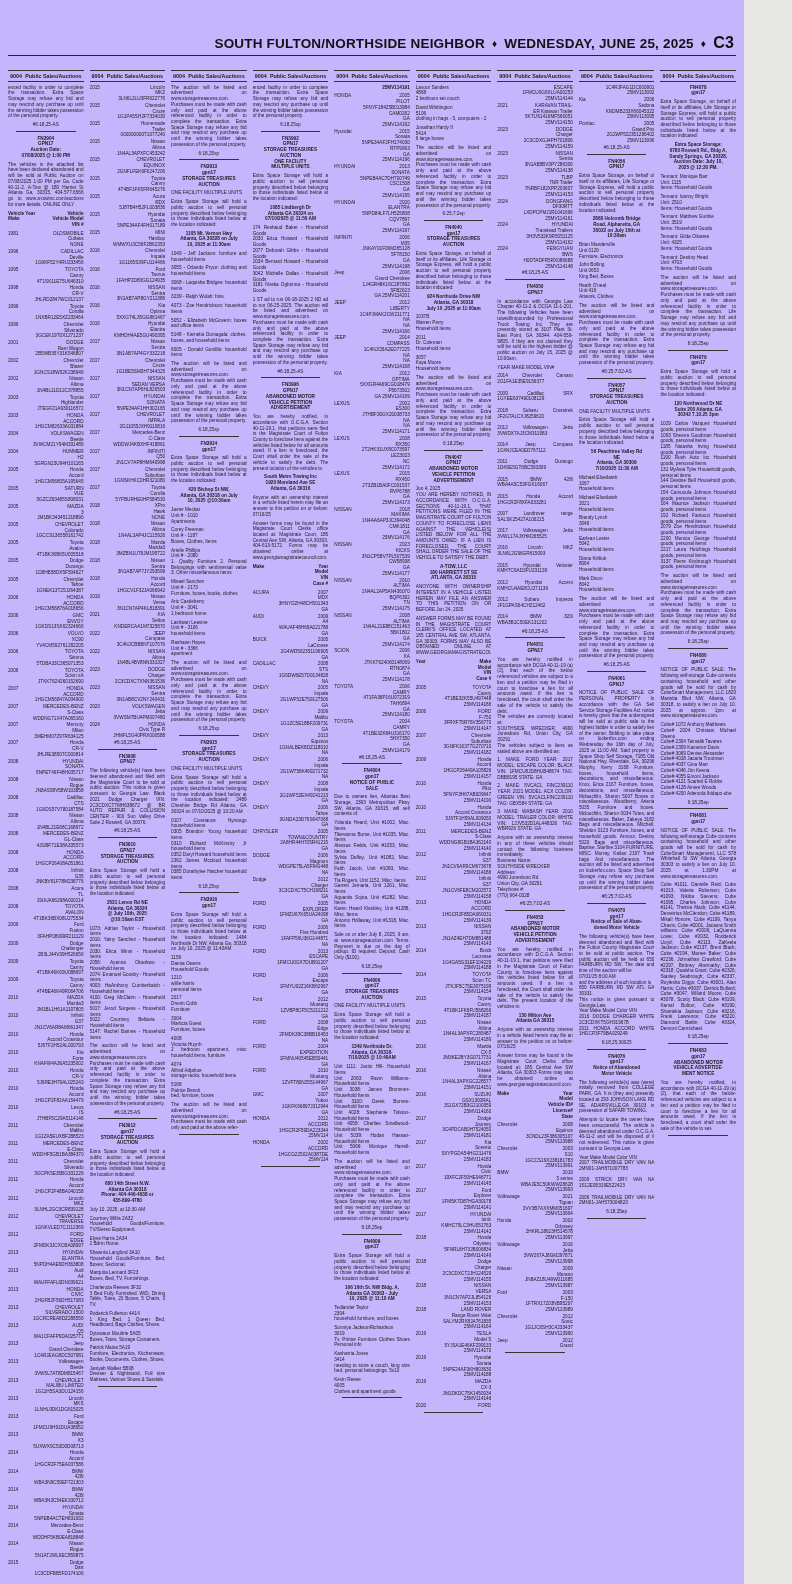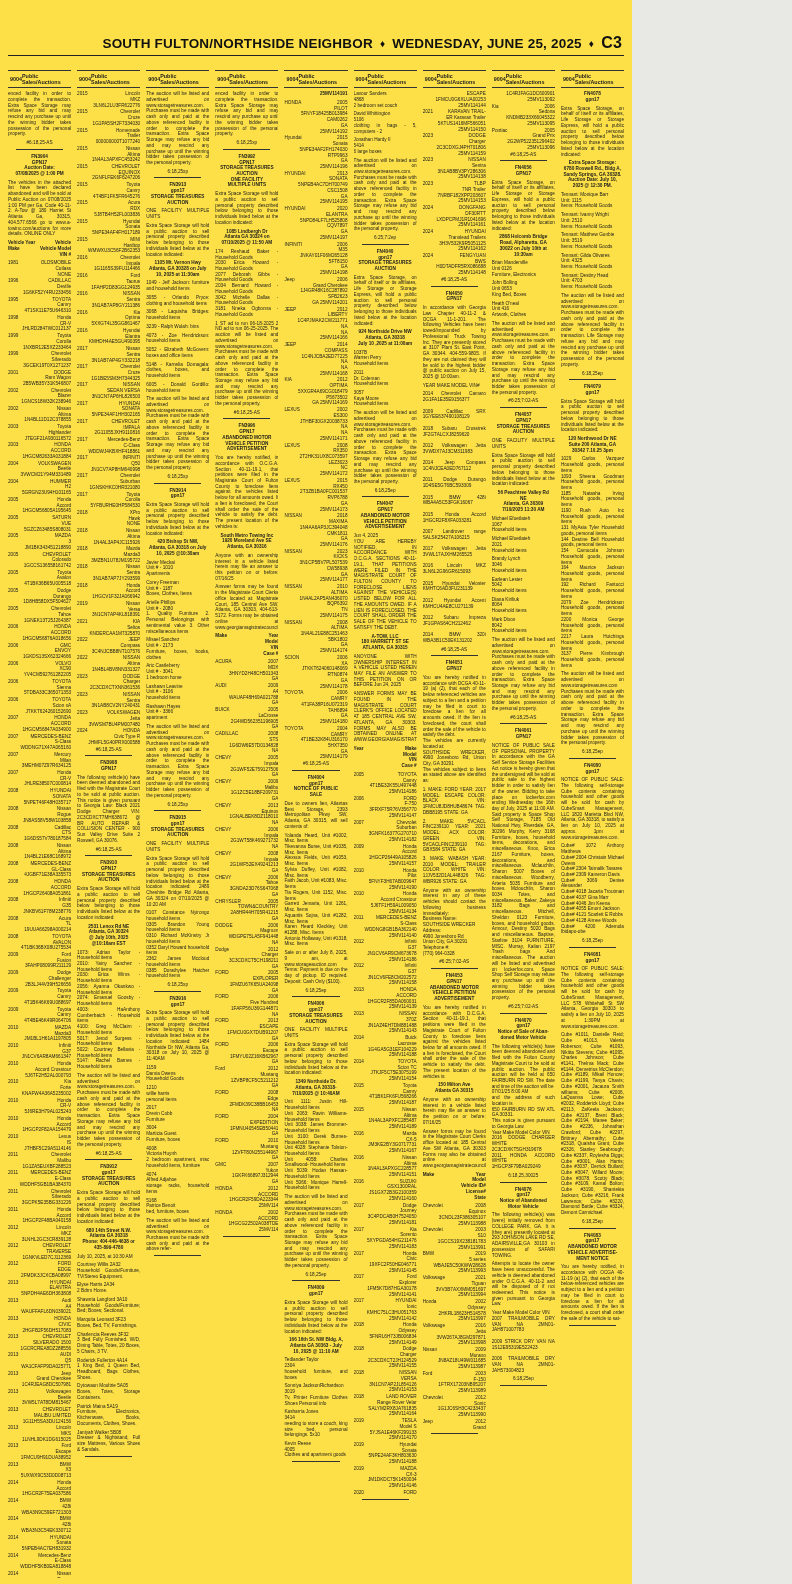--- a/index.html
+++ b/index.html
@@ -1,16 +1,16 @@
 <!DOCTYPE html>
 <html><head>
 <meta charset="utf-8">
 <style>
   html,body{margin:0;padding:0;background:#e8e8e4;}
-  #page{position:relative;width:632px;height:1584px;background:#fde047;color:#1c1c1c;
+  #page{position:relative;width:744px;height:1584px;background:#c4b5fd;color:#1c1c1c;
     font-family:"Liberation Sans","DejaVu Sans",sans-serif;overflow:hidden;}
   #masthead{position:absolute;top:34px;left:8px;right:10px;text-align:right;
     font-size:13.5px;font-weight:bold;letter-spacing:.2px;color:#111;}
   #masthead .sep{font-size:10px;padding:0 7px;position:relative;top:-1px;}
   #masthead .pageno{font-size:16px;font-weight:bold;}
   #mastrule{position:absolute;top:55px;left:8px;right:8px;border-top:1.6px solid #222;}
   #cols{position:absolute;top:70px;left:8px;right:8px;bottom:6px;display:grid;
     grid-template-columns:repeat(9,1fr);column-gap:6px;}
   .col{overflow:hidden;font-size:4.7px;line-height:1.22;}
   .colhead{border-top:1px solid #333;border-bottom:1px solid #333;display:flex;

